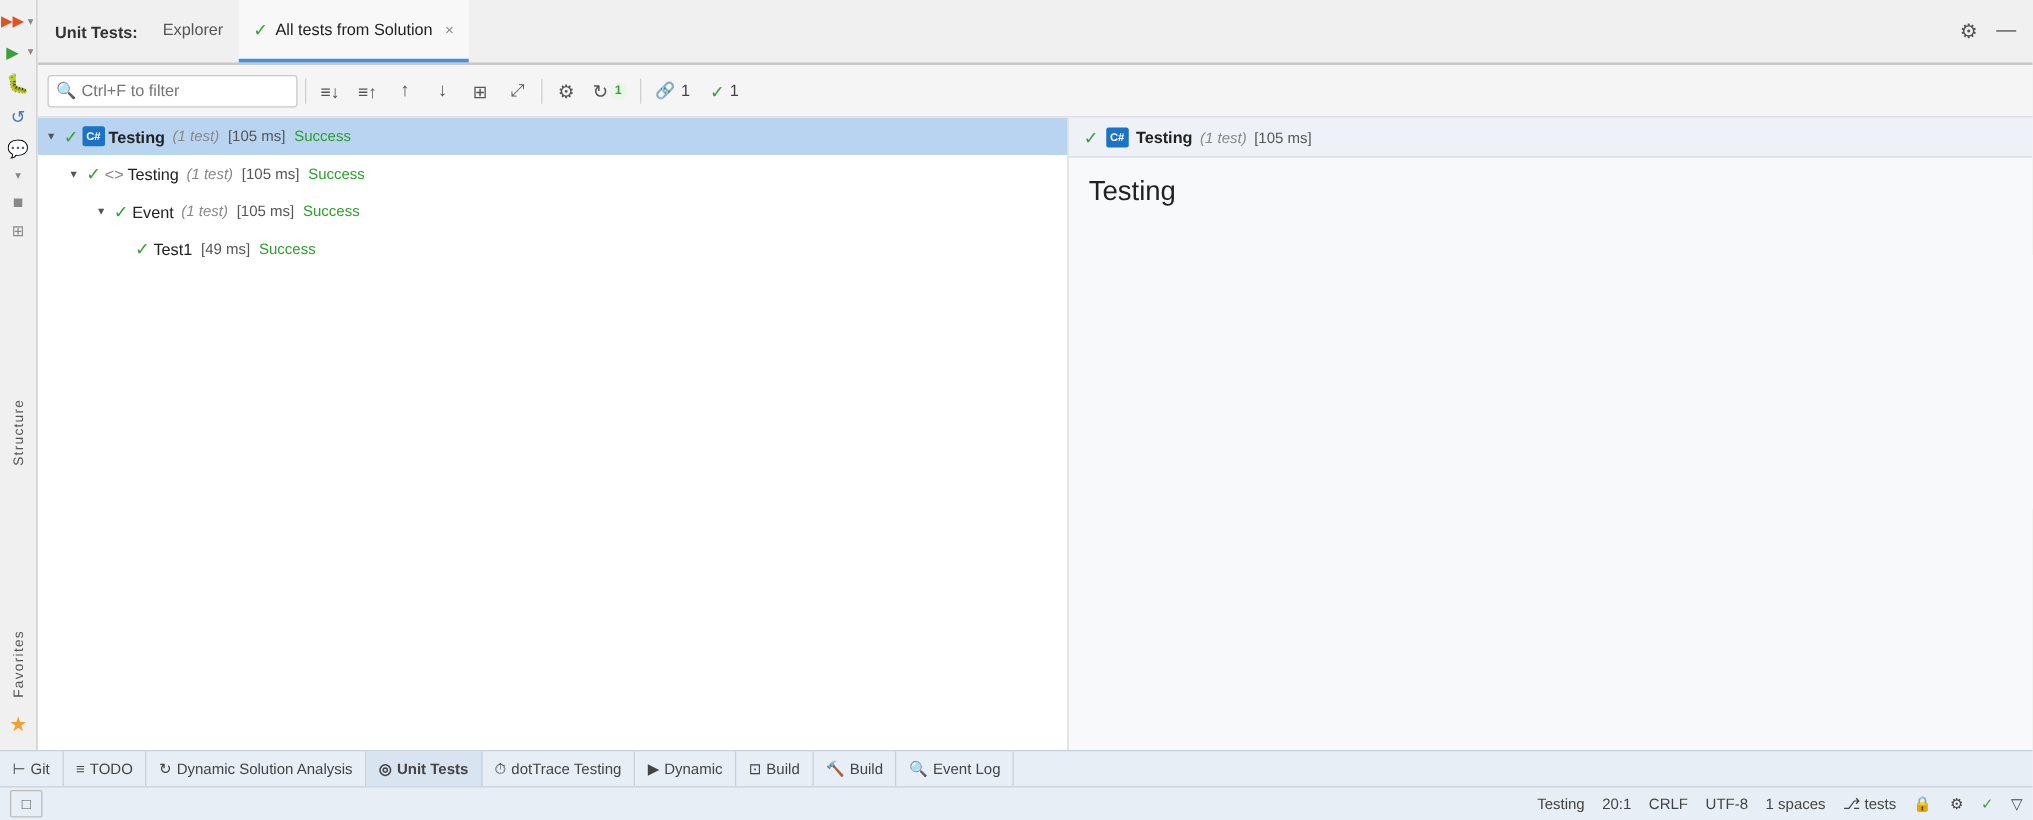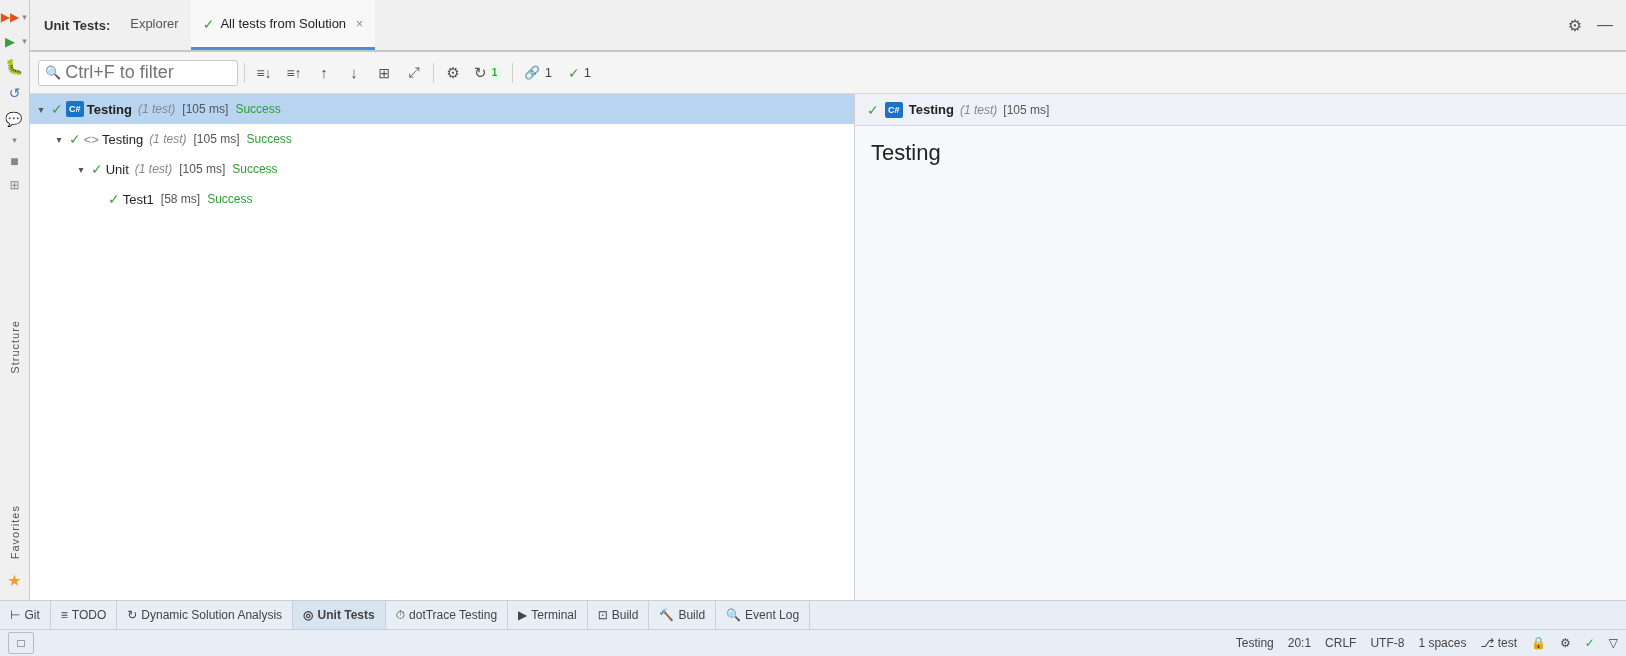--- a/index.html
+++ b/index.html
@@ -79,21 +79,21 @@
     <div style="display:flex;align-items:center;padding:0 8px;gap:4px;">
       <div style="width:26px;height:26px;display:flex;align-items:center;justify-content:center;cursor:pointer;color:#555;font-size:16px;border-radius:3px;">⚙</div>
       <div style="width:26px;height:26px;display:flex;align-items:center;justify-content:center;cursor:pointer;color:#555;font-size:16px;border-radius:3px;">—</div>
     </div>
   </div>
 
   <div style="display:flex;align-items:center;padding:4px 8px;gap:4px;background:#f5f5f5;border-bottom:1px solid #d8d8d8;height:42px;">
 
     <div style="display:flex;align-items:center;background:white;border:1px solid #c8c8c8;border-radius:3px;padding:0 6px;height:26px;width:200px;gap:4px;">
       <span style="color:#aaa;font-size:13px;">🔍</span>
-      <input type="text" style="border: none; outline: none; font-size: 18px; color: rgb(170, 170, 170); background: transparent; width: 100%;" placeholder="Ctrl+F to filter">
+      <input type="text" style="border: none; outline: none; font-size: 13px; color: rgb(170, 170, 170); background: transparent; width: 100%;" placeholder="Ctrl+F to filter">
     </div>
 
     <div style="width:1px;height:20px;background:#d0d0d0;margin:0 2px;"></div>
 
     <div style="width:26px;height:26px;display:flex;align-items:center;justify-content:center;cursor:pointer;color:#555;font-size:14px;border-radius:3px;" title="Sort descending">≡↓</div>
     <div style="width:26px;height:26px;display:flex;align-items:center;justify-content:center;cursor:pointer;color:#555;font-size:14px;border-radius:3px;" title="Sort ascending">≡↑</div>
     <div style="width:26px;height:26px;display:flex;align-items:center;justify-content:center;cursor:pointer;color:#555;font-size:15px;border-radius:3px;">↑</div>
     <div style="width:26px;height:26px;display:flex;align-items:center;justify-content:center;cursor:pointer;color:#555;font-size:15px;border-radius:3px;">↓</div>
     <div style="width:26px;height:26px;display:flex;align-items:center;justify-content:center;cursor:pointer;color:#555;font-size:14px;border-radius:3px;">⊞</div>
     <div style="width:26px;height:26px;display:flex;align-items:center;justify-content:center;cursor:pointer;color:#555;font-size:14px;border-radius:3px;">⤢</div>
@@ -140,30 +140,30 @@
         <span style="color:#888;font-size:13px;flex-shrink:0;">&lt;&gt;</span>
         <span style="font-weight:500;color:#222;">Testing</span>
         <span style="color:#888;font-style:italic;font-size:12px;margin-left:3px;">(1 test)</span>
         <span style="color:#555;font-size:12px;margin-left:4px;">[105 ms]</span>
         <span style="color:#2e9e2e;font-size:12px;margin-left:4px;">Success</span>
       </div>
 
       <div style="display:flex;align-items:center;padding:3px 4px;padding-left:44px;cursor:pointer;min-height:30px;gap:3px;">
         <div style="width:14px;height:14px;display:inline-flex;align-items:center;justify-content:center;font-size:10px;color:#555;">▾</div>
         <span style="color:#3c9e3c;font-size:14px;flex-shrink:0;">✓</span>
-        <span style="font-weight:500;color:#222;">Unit</span>
+        <span style="font-weight:500;color:#222;">Event</span>
         <span style="color:#888;font-style:italic;font-size:12px;margin-left:3px;">(1 test)</span>
         <span style="color:#555;font-size:12px;margin-left:4px;">[105 ms]</span>
         <span style="color:#2e9e2e;font-size:12px;margin-left:4px;">Success</span>
       </div>
 
       <div style="display:flex;align-items:center;padding:3px 4px;padding-left:78px;cursor:pointer;min-height:30px;gap:3px;">
         <span style="color:#3c9e3c;font-size:14px;flex-shrink:0;">✓</span>
         <span style="font-weight:500;color:#222;">Test1</span>
-        <span style="color:#555;font-size:12px;margin-left:4px;">[58 ms]</span>
+        <span style="color:#555;font-size:12px;margin-left:4px;">[49 ms]</span>
         <span style="color:#2e9e2e;font-size:12px;margin-left:4px;">Success</span>
       </div>
 
     </div>
 
     <div style="flex:1;background:#f8f9fa;overflow:auto;">
 
       <div style="display:flex;align-items:center;padding:6px 12px;background:#eef2f8;border-bottom:1px solid #d0d8e8;min-height:32px;gap:6px;">
         <span style="color:#3c9e3c;font-size:14px;">✓</span>
         <span style="display:inline-flex;align-items:center;justify-content:center;width:18px;height:16px;background:#1a73c4;color:white;font-size:9px;font-weight:bold;border-radius:2px;flex-shrink:0;">C#</span>
@@ -198,21 +198,21 @@
       <div style="display:flex;align-items:center;padding:0 10px;cursor:pointer;font-size:12px;color:#444;gap:4px;border-right:1px solid #c8d0dc;white-space:nowrap;background:#d8e4ef;font-weight:600;">
         <span>◎</span>
         <span>Unit Tests</span>
       </div>
       <div style="display:flex;align-items:center;padding:0 10px;cursor:pointer;font-size:12px;color:#444;gap:4px;border-right:1px solid #c8d0dc;white-space:nowrap;">
         <span>⏱</span>
         <span>dotTrace Testing</span>
       </div>
       <div style="display:flex;align-items:center;padding:0 10px;cursor:pointer;font-size:12px;color:#444;gap:4px;border-right:1px solid #c8d0dc;white-space:nowrap;">
         <span>▶</span>
-        <span>Terminal</span>
+        <span>Dynamic</span>
       </div>
       <div style="display:flex;align-items:center;padding:0 10px;cursor:pointer;font-size:12px;color:#444;gap:4px;border-right:1px solid #c8d0dc;white-space:nowrap;">
         <span>⊡</span>
         <span>Build</span>
       </div>
       <div style="display:flex;align-items:center;padding:0 10px;cursor:pointer;font-size:12px;color:#444;gap:4px;border-right:1px solid #c8d0dc;white-space:nowrap;">
         <span>🔨</span>
         <span>Build</span>
       </div>
       <div style="display:flex;align-items:center;padding:0 10px;cursor:pointer;font-size:12px;color:#444;gap:4px;border-right:1px solid #c8d0dc;white-space:nowrap;">
@@ -224,20 +224,20 @@
 
   <div style="display:flex;align-items:center;height:26px;padding:0 8px;">
     <div style="width:26px;height:22px;display:flex;align-items:center;justify-content:center;cursor:pointer;font-size:12px;color:#555;border:1px solid #bbb;border-radius:2px;margin-right:8px;">□</div>
     <div style="flex:1;"></div>
     <div style="display:flex;align-items:center;gap:14px;font-size:12px;color:#444;">
       <span>Testing</span>
       <span>20:1</span>
       <span>CRLF</span>
       <span>UTF-8</span>
       <span>1 spaces</span>
-      <span style="display:flex;align-items:center;gap:3px;">⎇ test</span>
+      <span style="display:flex;align-items:center;gap:3px;">⎇ tests</span>
       <span>🔒</span>
       <span style="cursor:pointer;">⚙</span>
       <span style="color:#3c9e3c;">✓</span>
       <span style="cursor:pointer;">▽</span>
     </div>
   </div>
 </div>
 
 </body></html>

